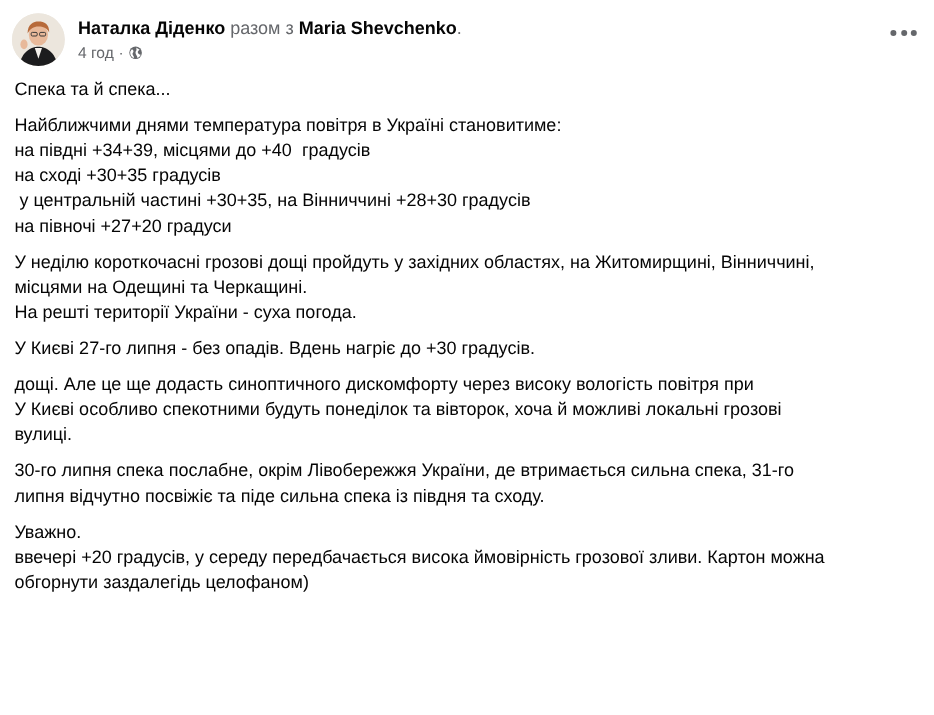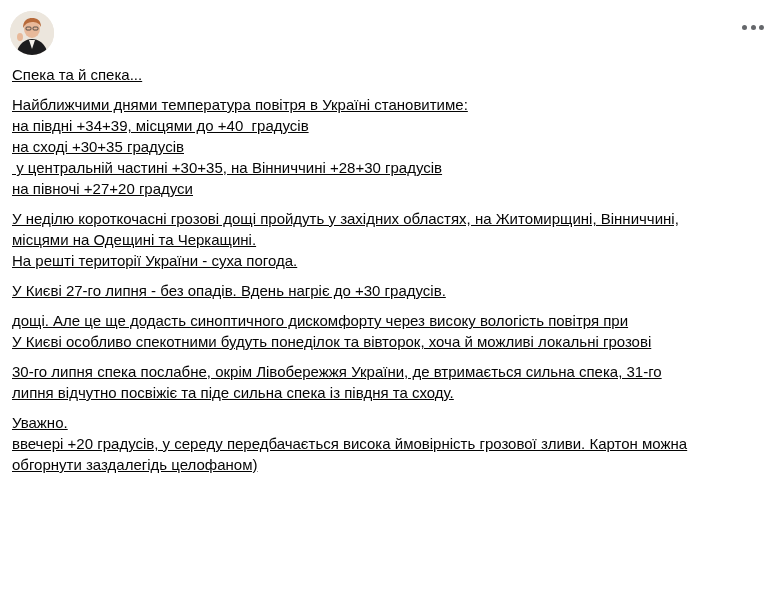--- a/index.html
+++ b/index.html
@@ -96,21 +96,20 @@
       display: block;
     }
     .body-text {
       position: absolute;
       left: 12px;
       top: 64px;
       width: 760px;
       font-size: 15px;
       line-height: 21px;
       color: #050505;
-      text-decoration: underline;
     }
     .para {
       margin: 0 0 9px 0;
     }
     .para .line {
       display: block;
       white-space: pre;
     }
   </style>
 </head>
@@ -122,20 +121,36 @@
       <svg width="44" height="44" viewBox="0 0 44 44">
         <rect width="44" height="44" fill="#ece6dd"></rect>
         <path d="M6 44 C8 32 16 28 22 28 C28 28 36 32 38 44 Z" fill="#1c1c1e"></path>
         <path d="M19 29 L22 38 L25 29 Z" fill="#f4f1ec"></path>
         <ellipse cx="22" cy="18" rx="8" ry="9" fill="#e8b99a"></ellipse>
         <path d="M13 17 C13 9 18 7 22 7 C27 7 31 9 31 16 C29 12 26 11 22 11 C18 11 15 13 13 17 Z" fill="#b76a3a"></path>
         <rect x="16" y="16" width="5" height="3" rx="1" fill="none" stroke="#333" stroke-width="0.8"></rect>
         <rect x="23" y="16" width="5" height="3" rx="1" fill="none" stroke="#333" stroke-width="0.8"></rect>
         <ellipse cx="10" cy="26" rx="3" ry="4" fill="#e8b99a"></ellipse>
       </svg>
+    </div>
+    <div class="meta">
+      <div class="meta-line1">
+        <span class="author">Наталка Діденко</span>
+        <span class="with-text">разом з</span>
+        <span class="tagged">Maria Shevchenko</span><span class="period">.</span>
+      </div>
+      <div class="meta-line2">
+        <span class="time">4 год</span>
+        <span>·</span>
+        <svg class="globe-icon" viewBox="0 0 16 16">
+          <circle cx="8" cy="8" r="7" fill="#65676b"></circle>
+          <path d="M4 4 C6 5 6 7 5 8 C4 9 5 11 6 12 L6 14 C3.5 13 2 10.5 2 8 C2 6.5 2.8 5 4 4 Z" fill="#ffffff"></path>
+          <path d="M9 2.2 C10 3.5 11.5 4 12.5 4.5 C11.5 5.5 10 6 10.5 8 C11 9.5 12.5 10 13.6 10.2 C13 12 11.5 13.3 10 13.8 C10 12 9 11 8.5 10 C8 9 7.5 7 8.5 6 C9.5 5 8.5 3.5 9 2.2 Z" fill="#ffffff"></path>
+        </svg>
+      </div>
     </div>
   </div>
 
   <div class="more-button">
     <span></span>
     <span></span>
     <span></span>
   </div>
 
   <div class="body-text">
@@ -153,20 +168,21 @@
       <span class="line">У неділю короткочасні грозові дощі пройдуть у західних областях, на Житомирщині, Вінниччині,</span>
       <span class="line">місцями на Одещині та Черкащині.</span>
       <span class="line">На решті території України - суха погода.</span>
     </div>
     <div class="para">
       <span class="line">У Києві 27-го липня - без опадів. Вдень нагріє до +30 градусів.</span>
     </div>
     <div class="para">
       <span class="line">дощі. Але це ще додасть синоптичного дискомфорту через високу вологість повітря при</span>
       <span class="line">У Києві особливо спекотними будуть понеділок та вівторок, хоча й можливі локальні грозові</span>
+      <span class="line">вулиці.</span>
     </div>
     <div class="para">
       <span class="line">30-го липня спека послабне, окрім Лівобережжя України, де втримається сильна спека, 31-го</span>
       <span class="line">липня відчутно посвіжіє та піде сильна спека із півдня та сходу.</span>
     </div>
     <div class="para">
       <span class="line">Уважно.</span>
       <span class="line">ввечері +20 градусів, у середу передбачається висока ймовірність грозової зливи. Картон можна</span>
       <span class="line">обгорнути заздалегідь целофаном)</span>
     </div>

